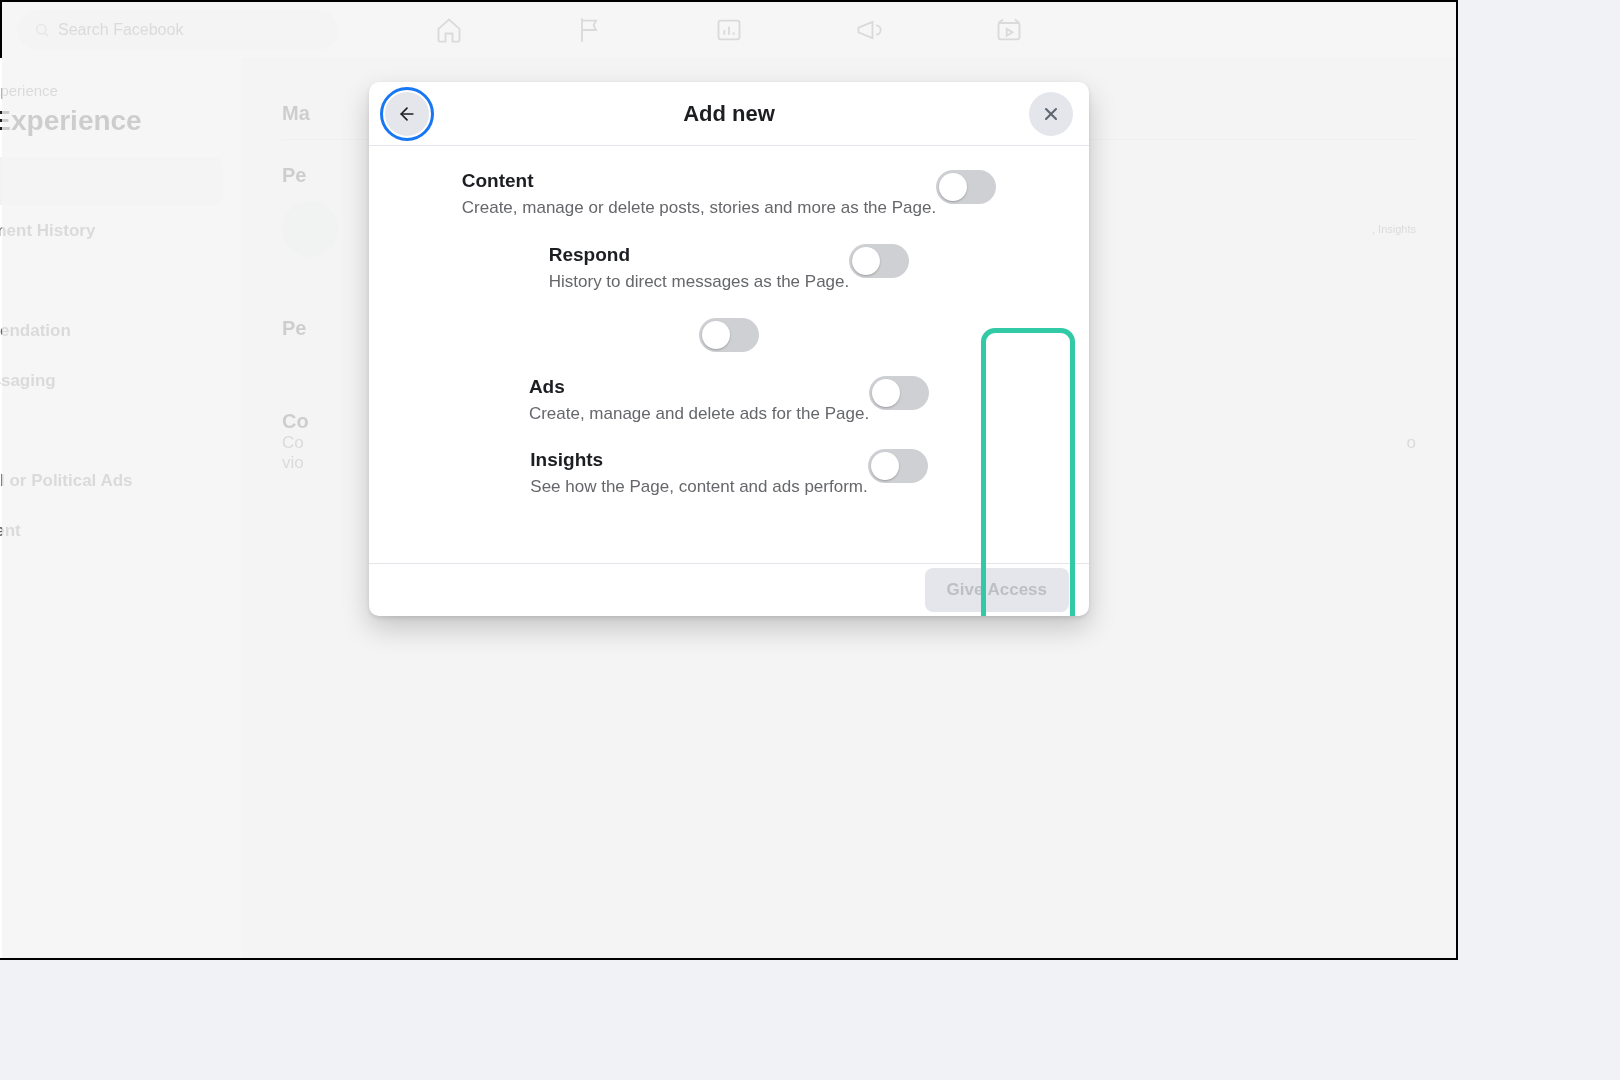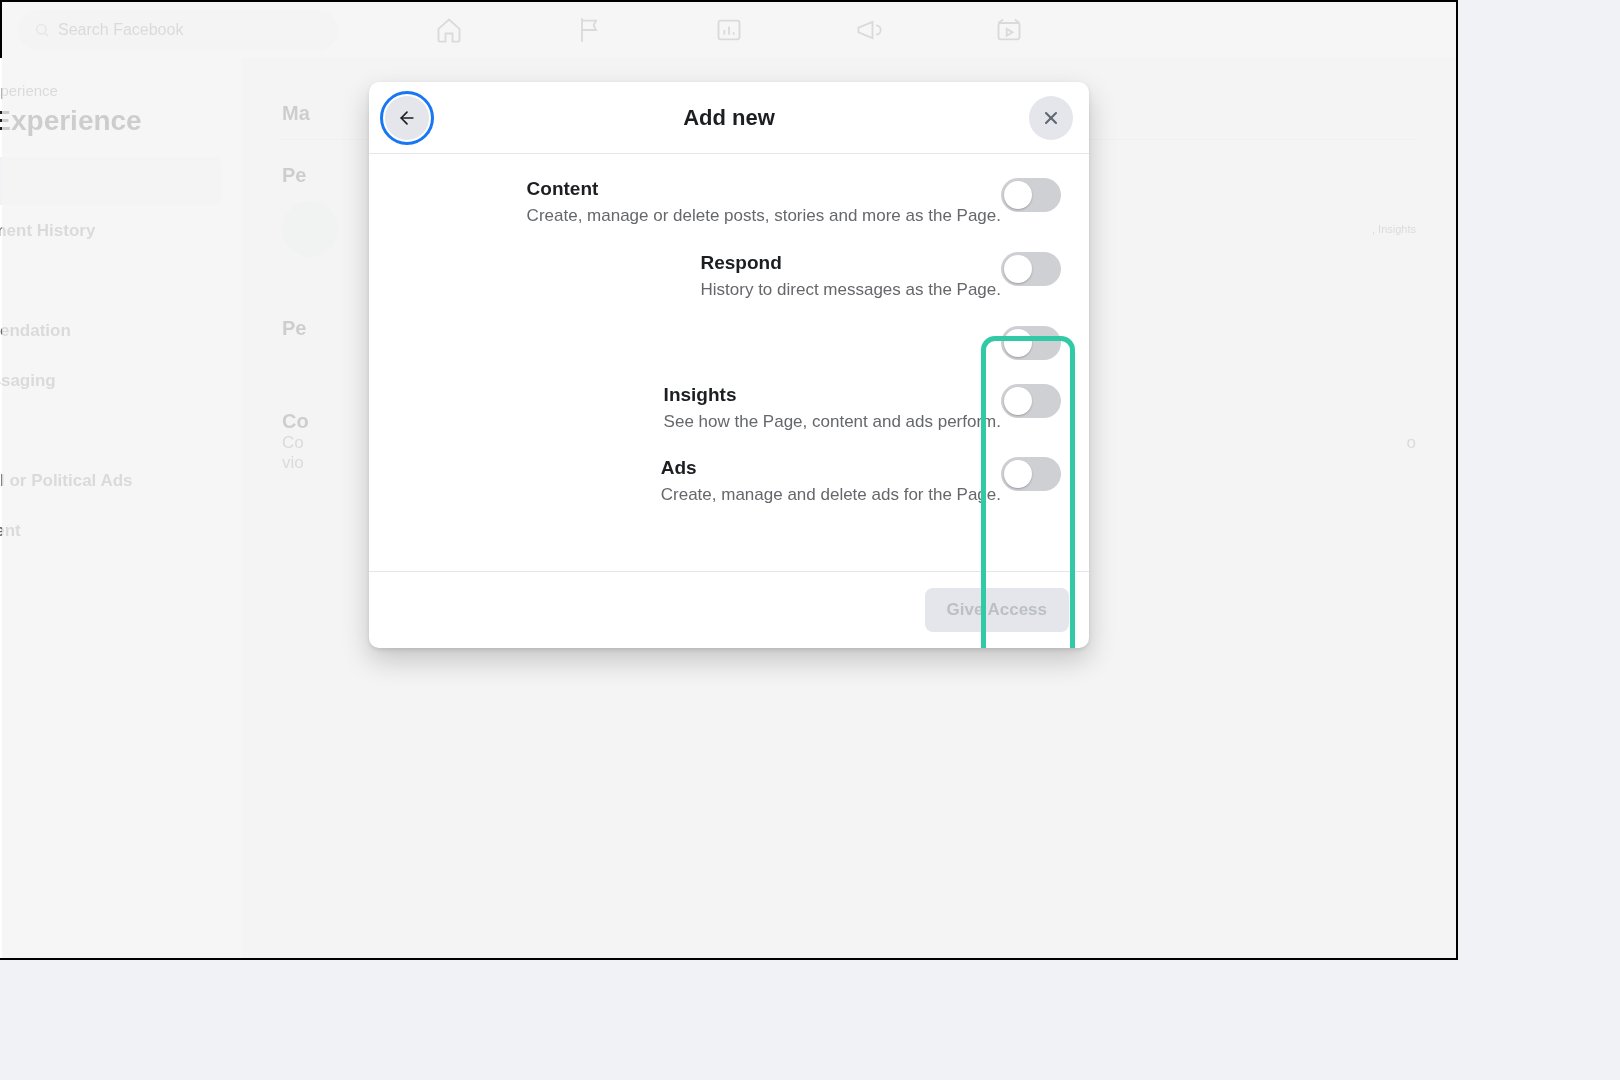--- a/index.html
+++ b/index.html
@@ -107,21 +107,21 @@
     left: 50%;
     transform: translateX(-50%);
     width: 720px;
     background: #fff;
     border-radius: 10px;
     box-shadow: 0 12px 28px rgba(0,0,0,0.2), 0 2px 4px rgba(0,0,0,0.1);
     overflow: hidden;
   }
   .modal-header {
     position: relative;
-    height: 72px;
+    height: 64px;
     display: flex;
     align-items: center;
     justify-content: center;
     border-bottom: 1px solid #e4e6eb;
   }
   .modal-title { font-size: 22px; font-weight: 800; }
   .circle-btn {
     position: absolute;
     width: 44px; height: 44px;
     border-radius: 50%;
@@ -158,21 +158,21 @@
     background: radial-gradient(circle at 50% 35%, #b67b5e 0 22%, #3a2a22 23% 40%, #c86a4c 41% 100%);
     flex: none;
   }
   .person-text { font-size: 20px; font-weight: 700; line-height: 1.35; }
   .person-text .name { display:inline-block; margin: 0 18px; }
 
   .perm-list { }
   .perm-item {
     display: flex;
     align-items: flex-start;
-    justify-content: flex-end;
+    justify-content: center;
     margin-bottom: 24px;
   }
   .perm-text h4 { font-size: 19px; font-weight: 800; margin-bottom: 4px; }
   .perm-text p { font-size: 17px; color: #65676b; line-height: 1.4; }
 
   .toggle {
     margin-top: 0;
     width: 60px; height: 34px;
     background: #ced0d4;
     border-radius: 999px;
@@ -194,21 +194,21 @@
     top: 182px;
     width: 94px;
     height: 413px;
     border: 5px solid #31c9a6;
     border-radius: 14px;
     pointer-events: none;
   }
 
   .modal-footer {
     border-top: 1px solid #e4e6eb;
-    padding: 16px 20px;
+    padding: 4px 20px;
     display: flex;
     justify-content: flex-end;
   }
   .give-btn {
     padding: 12px 22px;
     background: #e4e6eb;
     color: #bcc0c4;
     border-radius: 8px;
     font-weight: 700;
     font-size: 17px;
@@ -328,32 +328,32 @@
             <h4>Respond</h4>
             <p>History to direct messages as the Page.</p>
           </div>
           <div class="toggle"></div>
         </div>
         <div class="perm-item">
           <div class="toggle"></div>
         </div>
         <div class="perm-item">
           <div class="perm-text">
+            <h4>Ads</h4>
+            <p>Create, manage and delete ads for the Page.</p>
+          </div>
+          <div class="toggle"></div>
+        </div>
+        <div class="perm-item">
+          <div class="perm-text">
             <h4>Insights</h4>
             <p>See how the Page, content and ads perform.</p>
           </div>
           <div class="toggle"></div>
         </div>
-        <div class="perm-item">
-          <div class="perm-text">
-            <h4>Ads</h4>
-            <p>Create, manage and delete ads for the Page.</p>
-          </div>
-          <div class="toggle"></div>
-        </div>
       </div>
 
       <div class="toggles-highlight"></div>
     </div>
 
     <div class="modal-footer">
       <div class="give-btn">Give Access</div>
     </div>
   </div>
 

